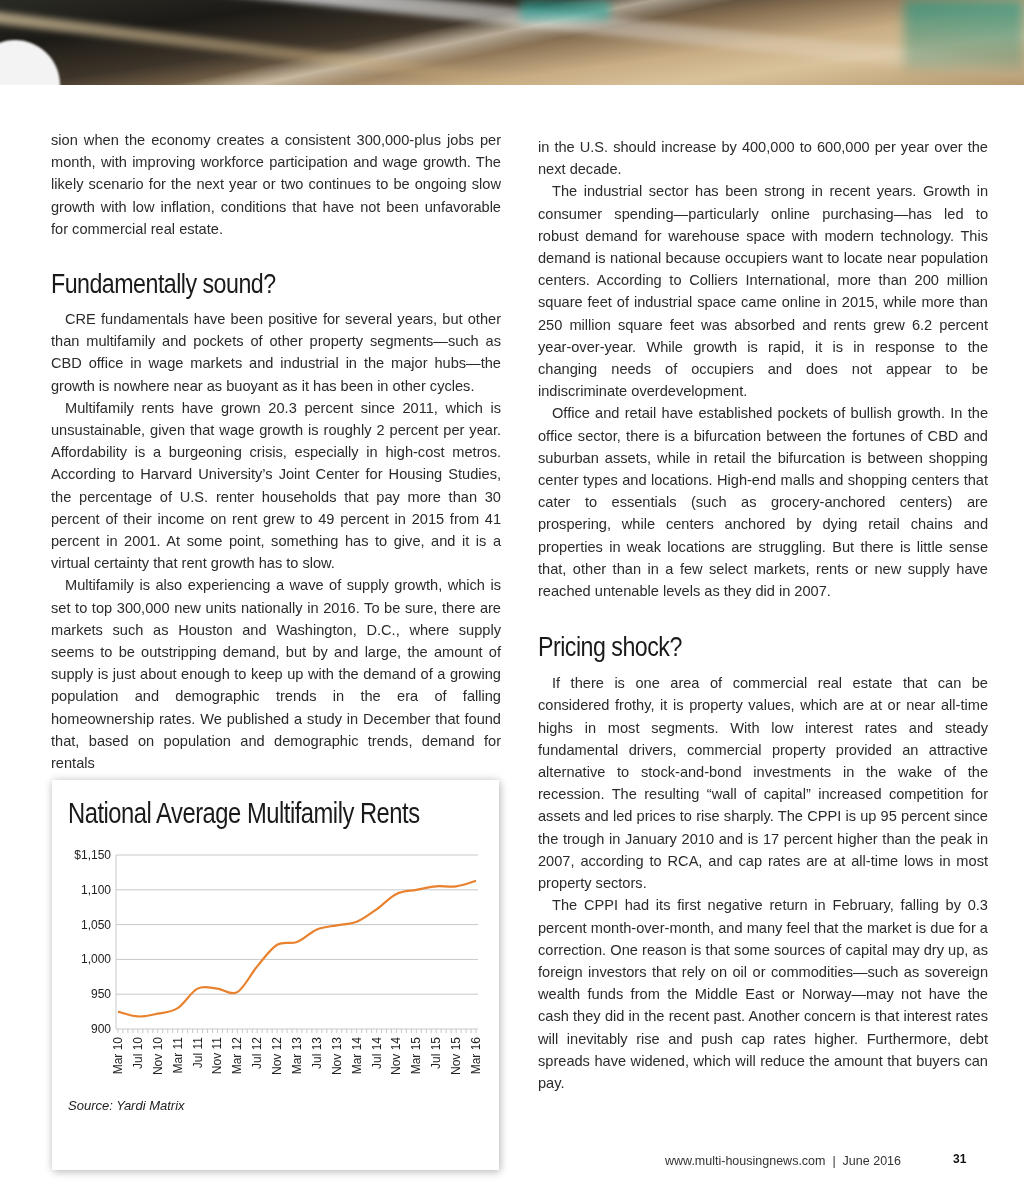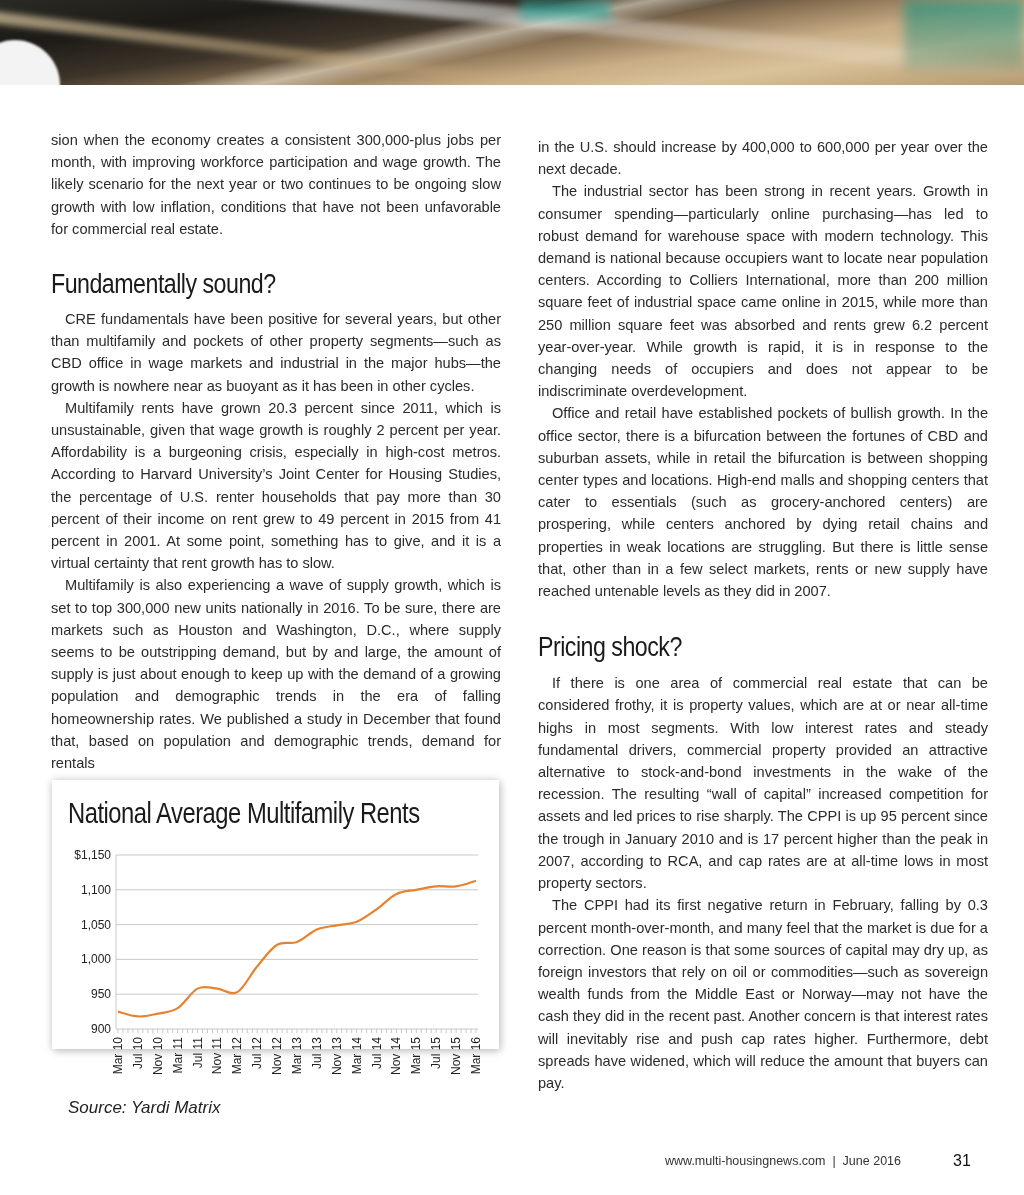--- a/index.html
+++ b/index.html
@@ -46,36 +46,36 @@
   .col p.indent { text-indent: 14px; }
   .col h2 {
     margin: 0; font-weight: normal; font-size: 27px; line-height: 32px;
     color: #1a1a1a; letter-spacing: -0.6px;
     transform: scaleX(0.86); transform-origin: left center;
   }
   .h-fund { margin-top: 28px !important; margin-bottom: 8px !important; }
   .h-pricing { margin-top: 29px !important; margin-bottom: 9px !important; }
 
   .chart-box {
-    position: absolute; left: 52px; top: 780px; width: 447px; height: 269px;
+    position: absolute; left: 52px; top: 780px; width: 447px; height: 390px;
     background: #ffffff;
     box-shadow: 0 0 8px rgba(0,0,0,0.18), 2px 3px 8px rgba(0,0,0,0.14);
   }
   .chart-title {
     position: absolute; left: 16px; top: 16px; font-size: 29px; line-height: 34px;
     color: #1a1a1a; letter-spacing: -0.6px; white-space: nowrap;
     transform: scaleX(0.82); transform-origin: left center;
   }
   .chart-svg { position: absolute; left: 0; top: 0; }
   .chart-source {
-    position: absolute; left: 16px; top: 318px; font-size: 17px; font-style: italic; color: #222;
+    position: absolute; left: 16px; top: 318px; font-size: 13px; font-style: italic; color: #222;
   }
 
   .footer-site { position: absolute; left: 665px; top: 1154px; font-size: 12.5px; color: #333; text-align: right; }
-  .footer-page { position: absolute; left: 953px; top: 1152px; font-size: 16px; font-weight: normal; color: #111; }
+  .footer-page { position: absolute; left: 953px; top: 1152px; font-size: 12px; font-weight: bold; color: #111; }
 </style>
 </head>
 <body>
 
 <div class="banner">
   <div class="streak1"></div>
   <div class="streak2"></div>
   <div class="teal"></div>
   <div class="teal2"></div>
   <div class="wheel"></div>

